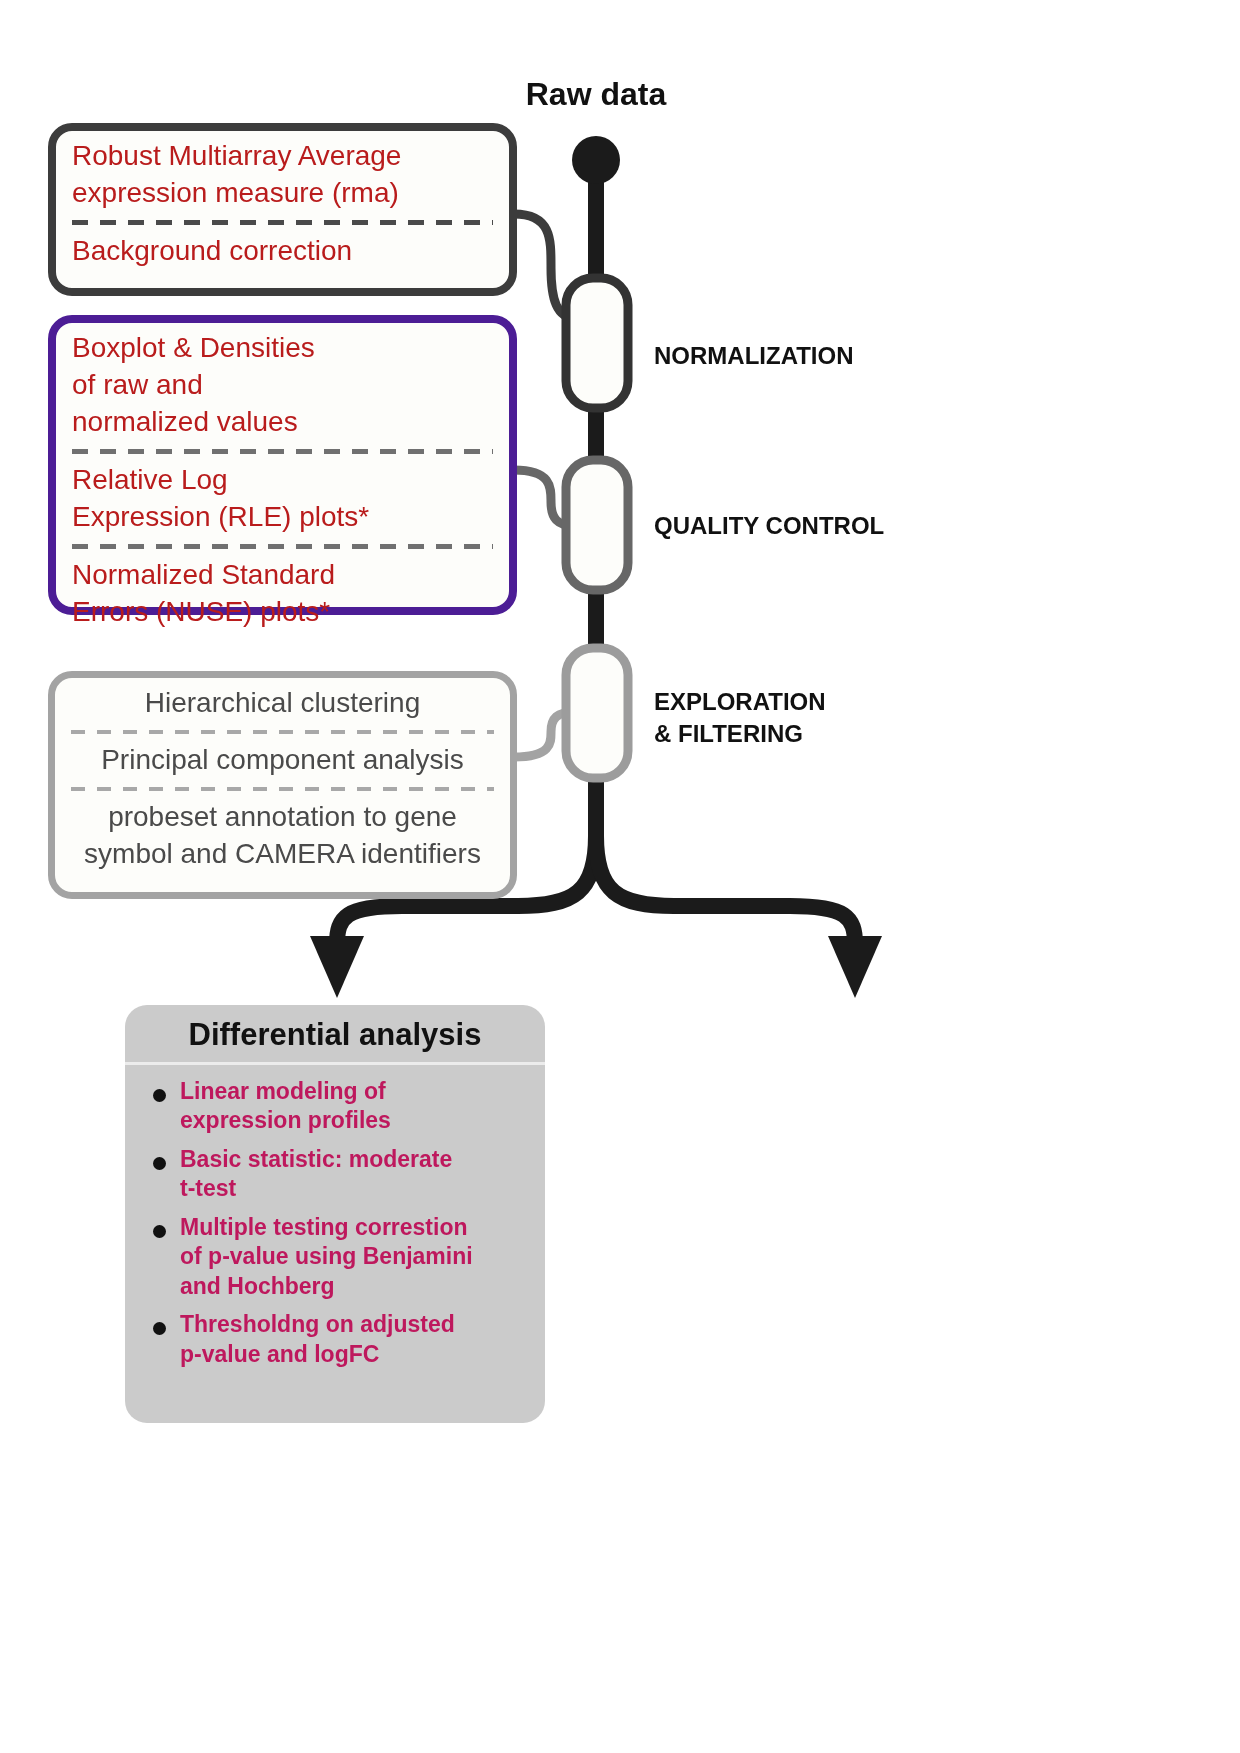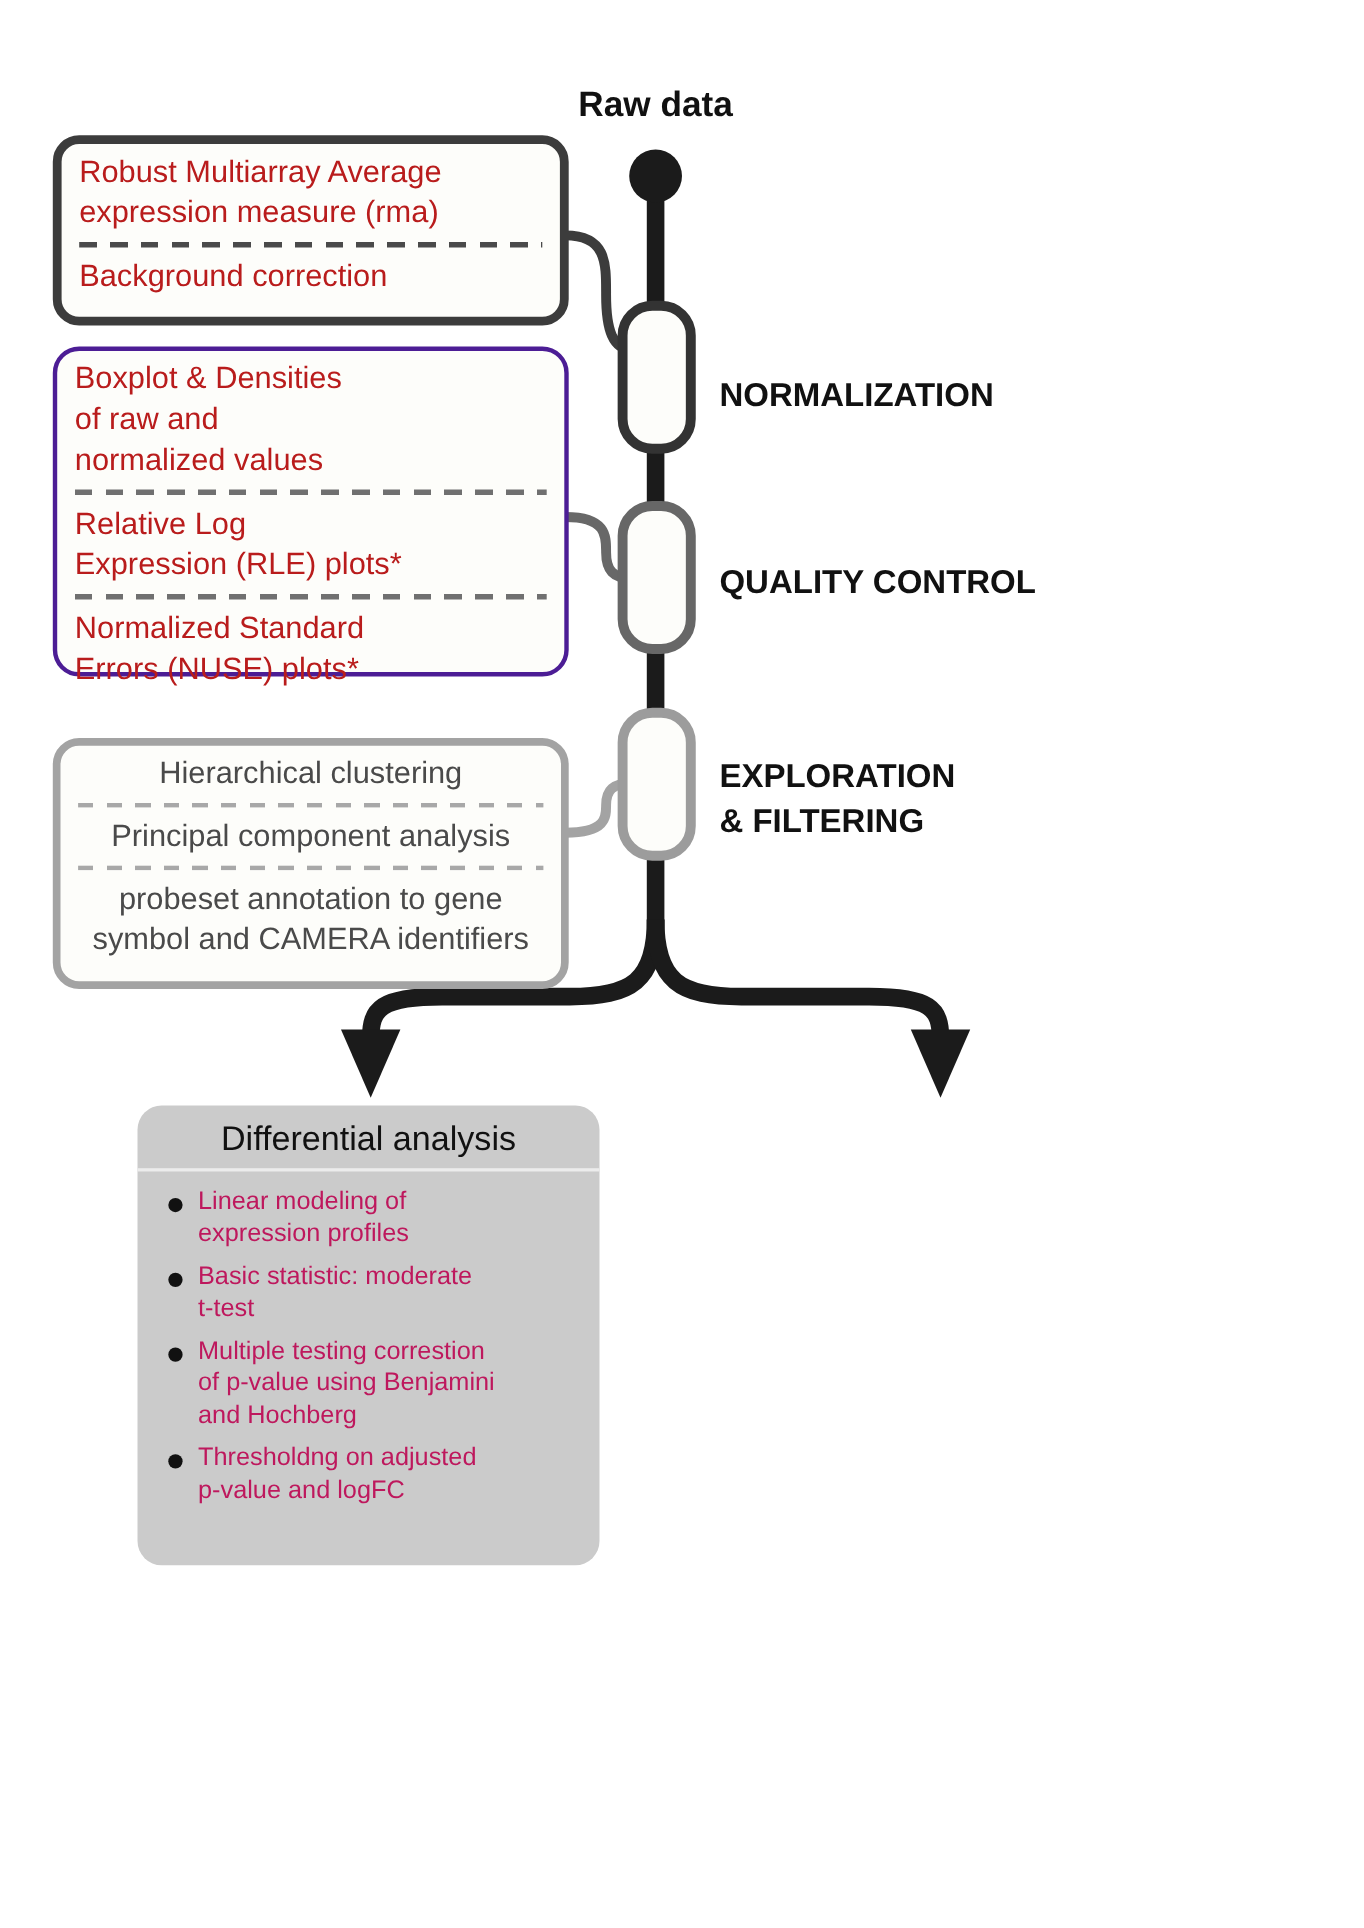--- a/index.html
+++ b/index.html
@@ -30,58 +30,58 @@
   .pbox {
     position: absolute;
     left: 48px;
     width: 469px;
     background: #fdfdfa;
     border-radius: 24px;
     box-sizing: border-box;
     padding: 7px 16px;
   }
   .pbox1 { top: 123px; height: 173px; border: 8px solid #3c3c3c; }
-  .pbox2 { top: 315px; height: 300px; border: 4px solid #4c1d95; }
+  .pbox2 { top: 315px; height: 300px; border: 8px solid #4c1d95; }
   .pbox3 { top: 671px; height: 228px; border: 7px solid #a3a3a3; text-align: center; }
   .pitem {
     font-size: 28px;
     line-height: 1.32;
     color: #b91c1c;
     white-space: pre-line;
   }
   .pbox3 .pitem { color: #4a4a4a; }
   .dash {
     height: 5px;
     margin: 8px 0;
   }
   .dash1 { background: repeating-linear-gradient(90deg, #4a4a4a 0 16px, transparent 16px 28px); }
   .dash2 { background: repeating-linear-gradient(90deg, #707070 0 16px, transparent 16px 28px); }
   .dash3 { background: repeating-linear-gradient(90deg, #a8a8a8 0 14px, transparent 14px 26px); height: 4px; }
   
   .stage-label {
     position: absolute;
     left: 654px;
     width: 480px;
-    font-size: 30px;
+    font-size: 24px;
     font-weight: bold;
     color: #111111;
     line-height: 1.35;
     white-space: pre-line;
   }
   .stage1 { top: 340px; }
   .stage2 { top: 510px; }
   .stage3 { top: 686px; }
   
   .abox {
     position: absolute;
     background: #cbcbcb;
     border-radius: 22px;
     box-sizing: border-box;
   }
-  .abox-diff { left: 125px; top: 1005px; width: 420px; height: 418px; }
+  .abox-diff { left: 125px; top: 1005px; width: 420px; height: 418px; font-weight: bold; }
   .abox-gene { left: 650px; top: 1005px; width: 422px; height: 302px; }
   .atitle {
     padding-top: 12px;
     text-align: center;
     font-size: 31px;
     color: #111111;
   }
   .atitle-divider {
     margin-top: 9px;
     height: 3px;

